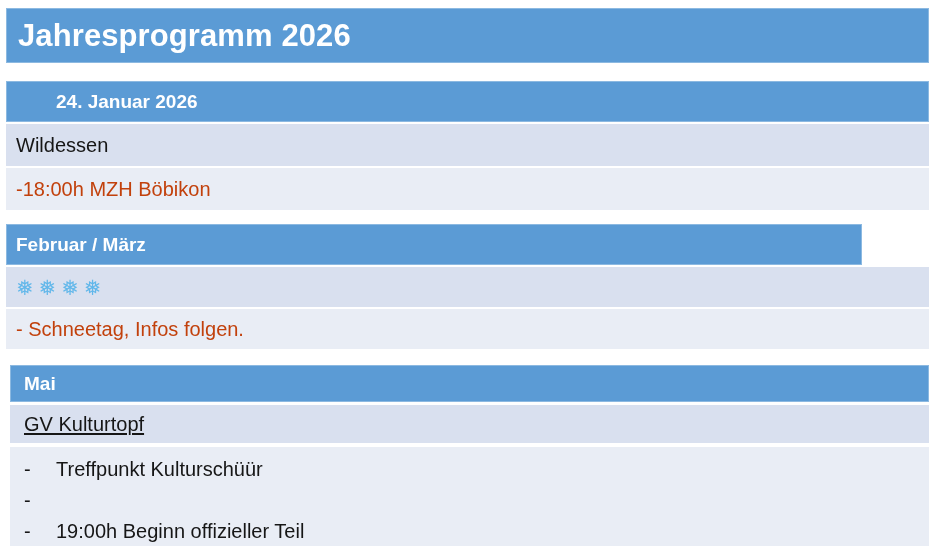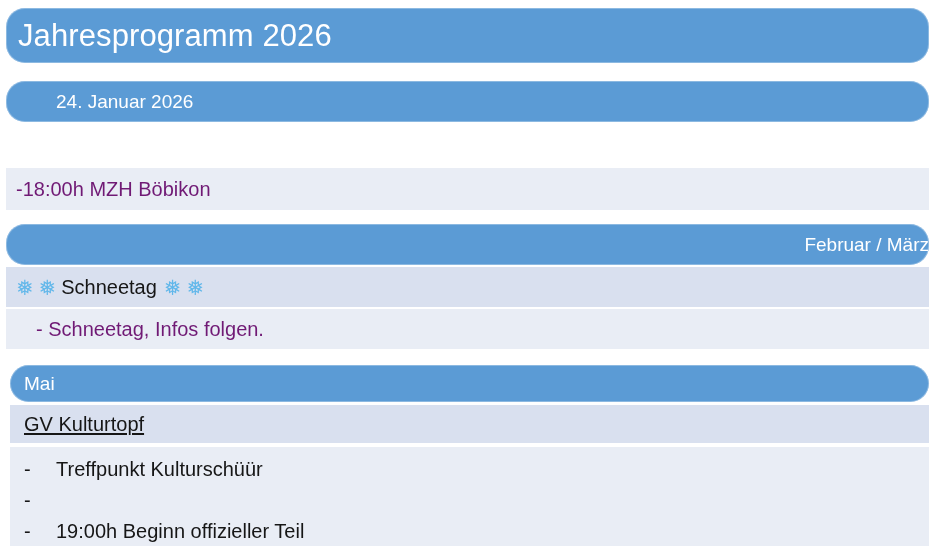--- a/index.html
+++ b/index.html
@@ -27,33 +27,32 @@
   .band {
     position: absolute;
     box-sizing: border-box;
     display: flex;
     align-items: center;
   }
 
   .hdr {
     background: #5b9bd5;
     color: #ffffff;
-    font-weight: normal;
+    font-weight: bold;
     box-shadow: inset 0 0 0 1px rgba(255,255,255,0.30);
-    border-radius: 19px;
   }
 
   .row-dark {
     background: #d9e0ef;
     color: #161616;
   }
 
   .row-light {
     background: #e9edf5;
-    color: #701a75;
+    color: #c2410c;
   }
 
   .pad {
     padding-left: 10px;
   }
 
   
   #title-band {
     left: 6px;
     top: 8px;
@@ -85,39 +84,37 @@
     top: 168px;
     width: 923px;
     height: 42px;
     font-size: 20px;
   }
 
   
   #feb-header {
     left: 6px;
     top: 224px;
-    width: 923px;
+    width: 856px;
     height: 41px;
     font-size: 19px;
-    justify-content: flex-end;
   }
   #feb-row-1 {
     left: 6px;
     top: 267px;
     width: 923px;
     height: 40px;
     font-size: 20px;
   }
   #feb-row-2 {
     left: 6px;
     top: 309px;
     width: 923px;
     height: 40px;
     font-size: 20px;
-    padding-left: 20px;
   }
 
   .snowflake {
     color: #61b7ea;
     font-size: 21px;
     line-height: 1;
   }
   .snow-line {
     display: flex;
     align-items: center;
@@ -173,32 +170,34 @@
 
 <div id="page">
 
   <div class="band hdr" id="title-band">
     <span class="pad">Jahresprogramm 2026</span>
   </div>
 
   <div class="band hdr" id="jan-header">
     <span class="pad">24. Januar 2026</span>
   </div>
+  <div class="band row-dark" id="jan-row-1">
+    <span class="pad">Wildessen</span>
+  </div>
   <div class="band row-light" id="jan-row-2">
     <span class="pad">-18:00h  MZH Böbikon</span>
   </div>
 
   <div class="band hdr" id="feb-header">
     <span class="pad">Februar / März</span>
   </div>
   <div class="band row-dark" id="feb-row-1">
     <span class="pad snow-line">
       <span class="snowflake">❅</span>
       <span class="snowflake">❅</span>
-      <span class="word">Schneetag</span>
       <span class="snowflake">❅</span>
       <span class="snowflake">❅</span>
     </span>
   </div>
   <div class="band row-light" id="feb-row-2">
     <span class="pad">- Schneetag,   Infos folgen.</span>
   </div>
 
   <div class="band row-dark" id="mai-row-1">
     <span class="pad underlined">GV Kulturtopf</span>

